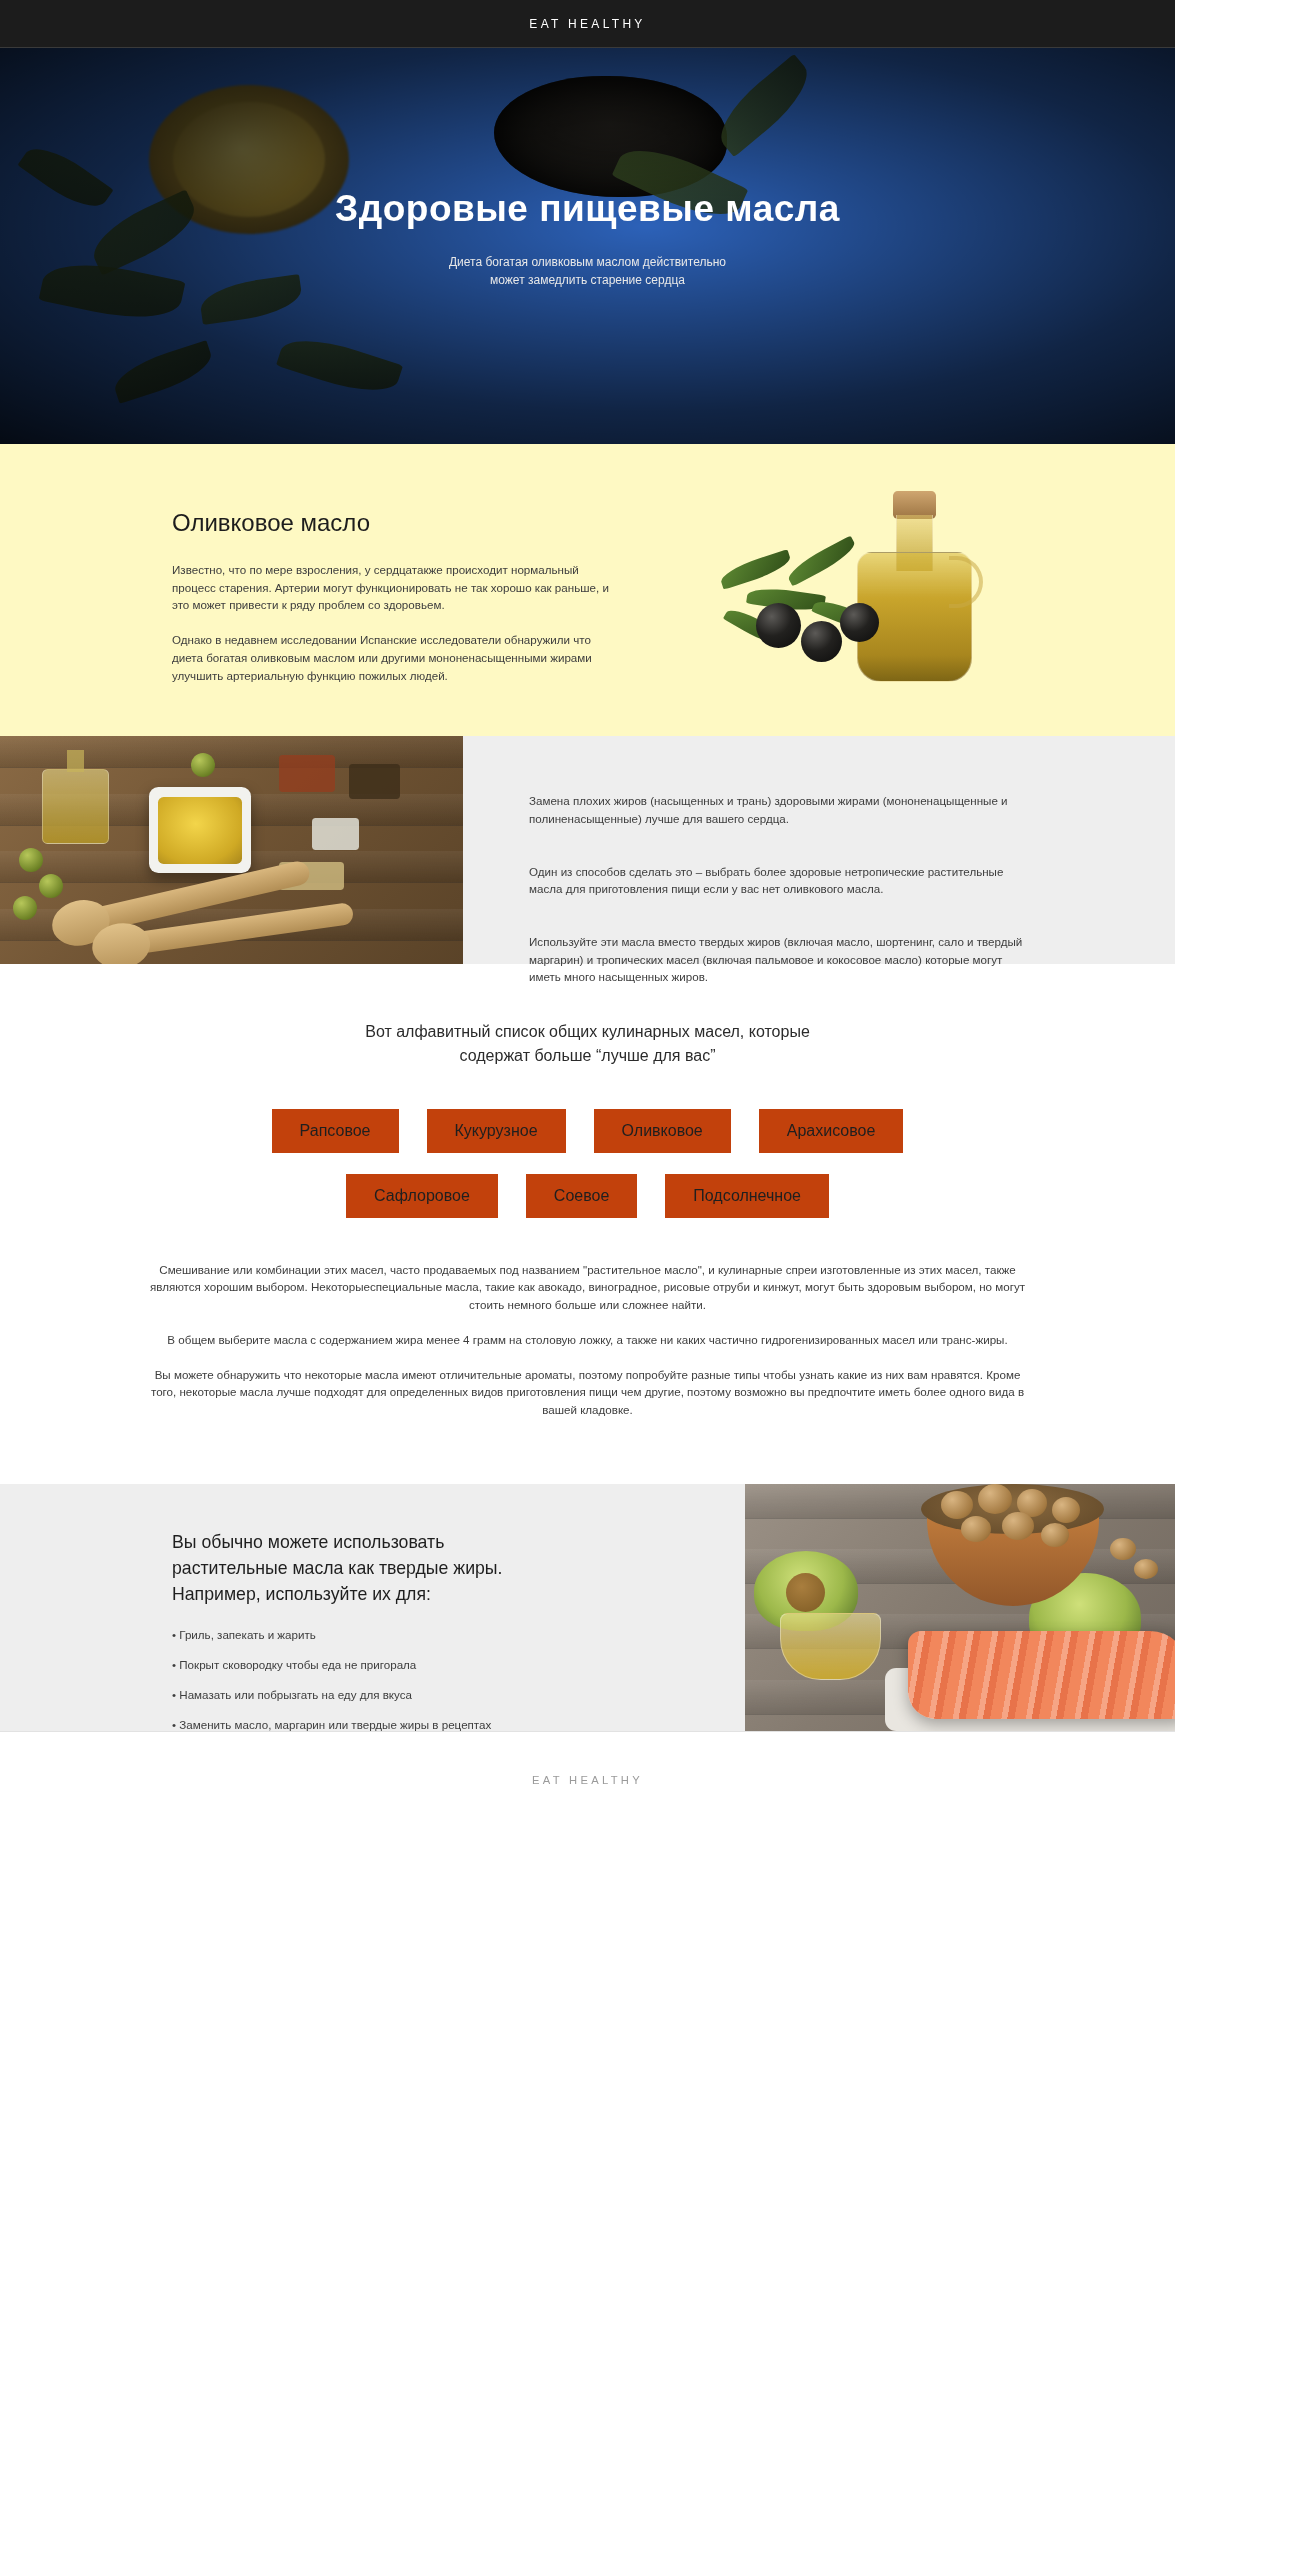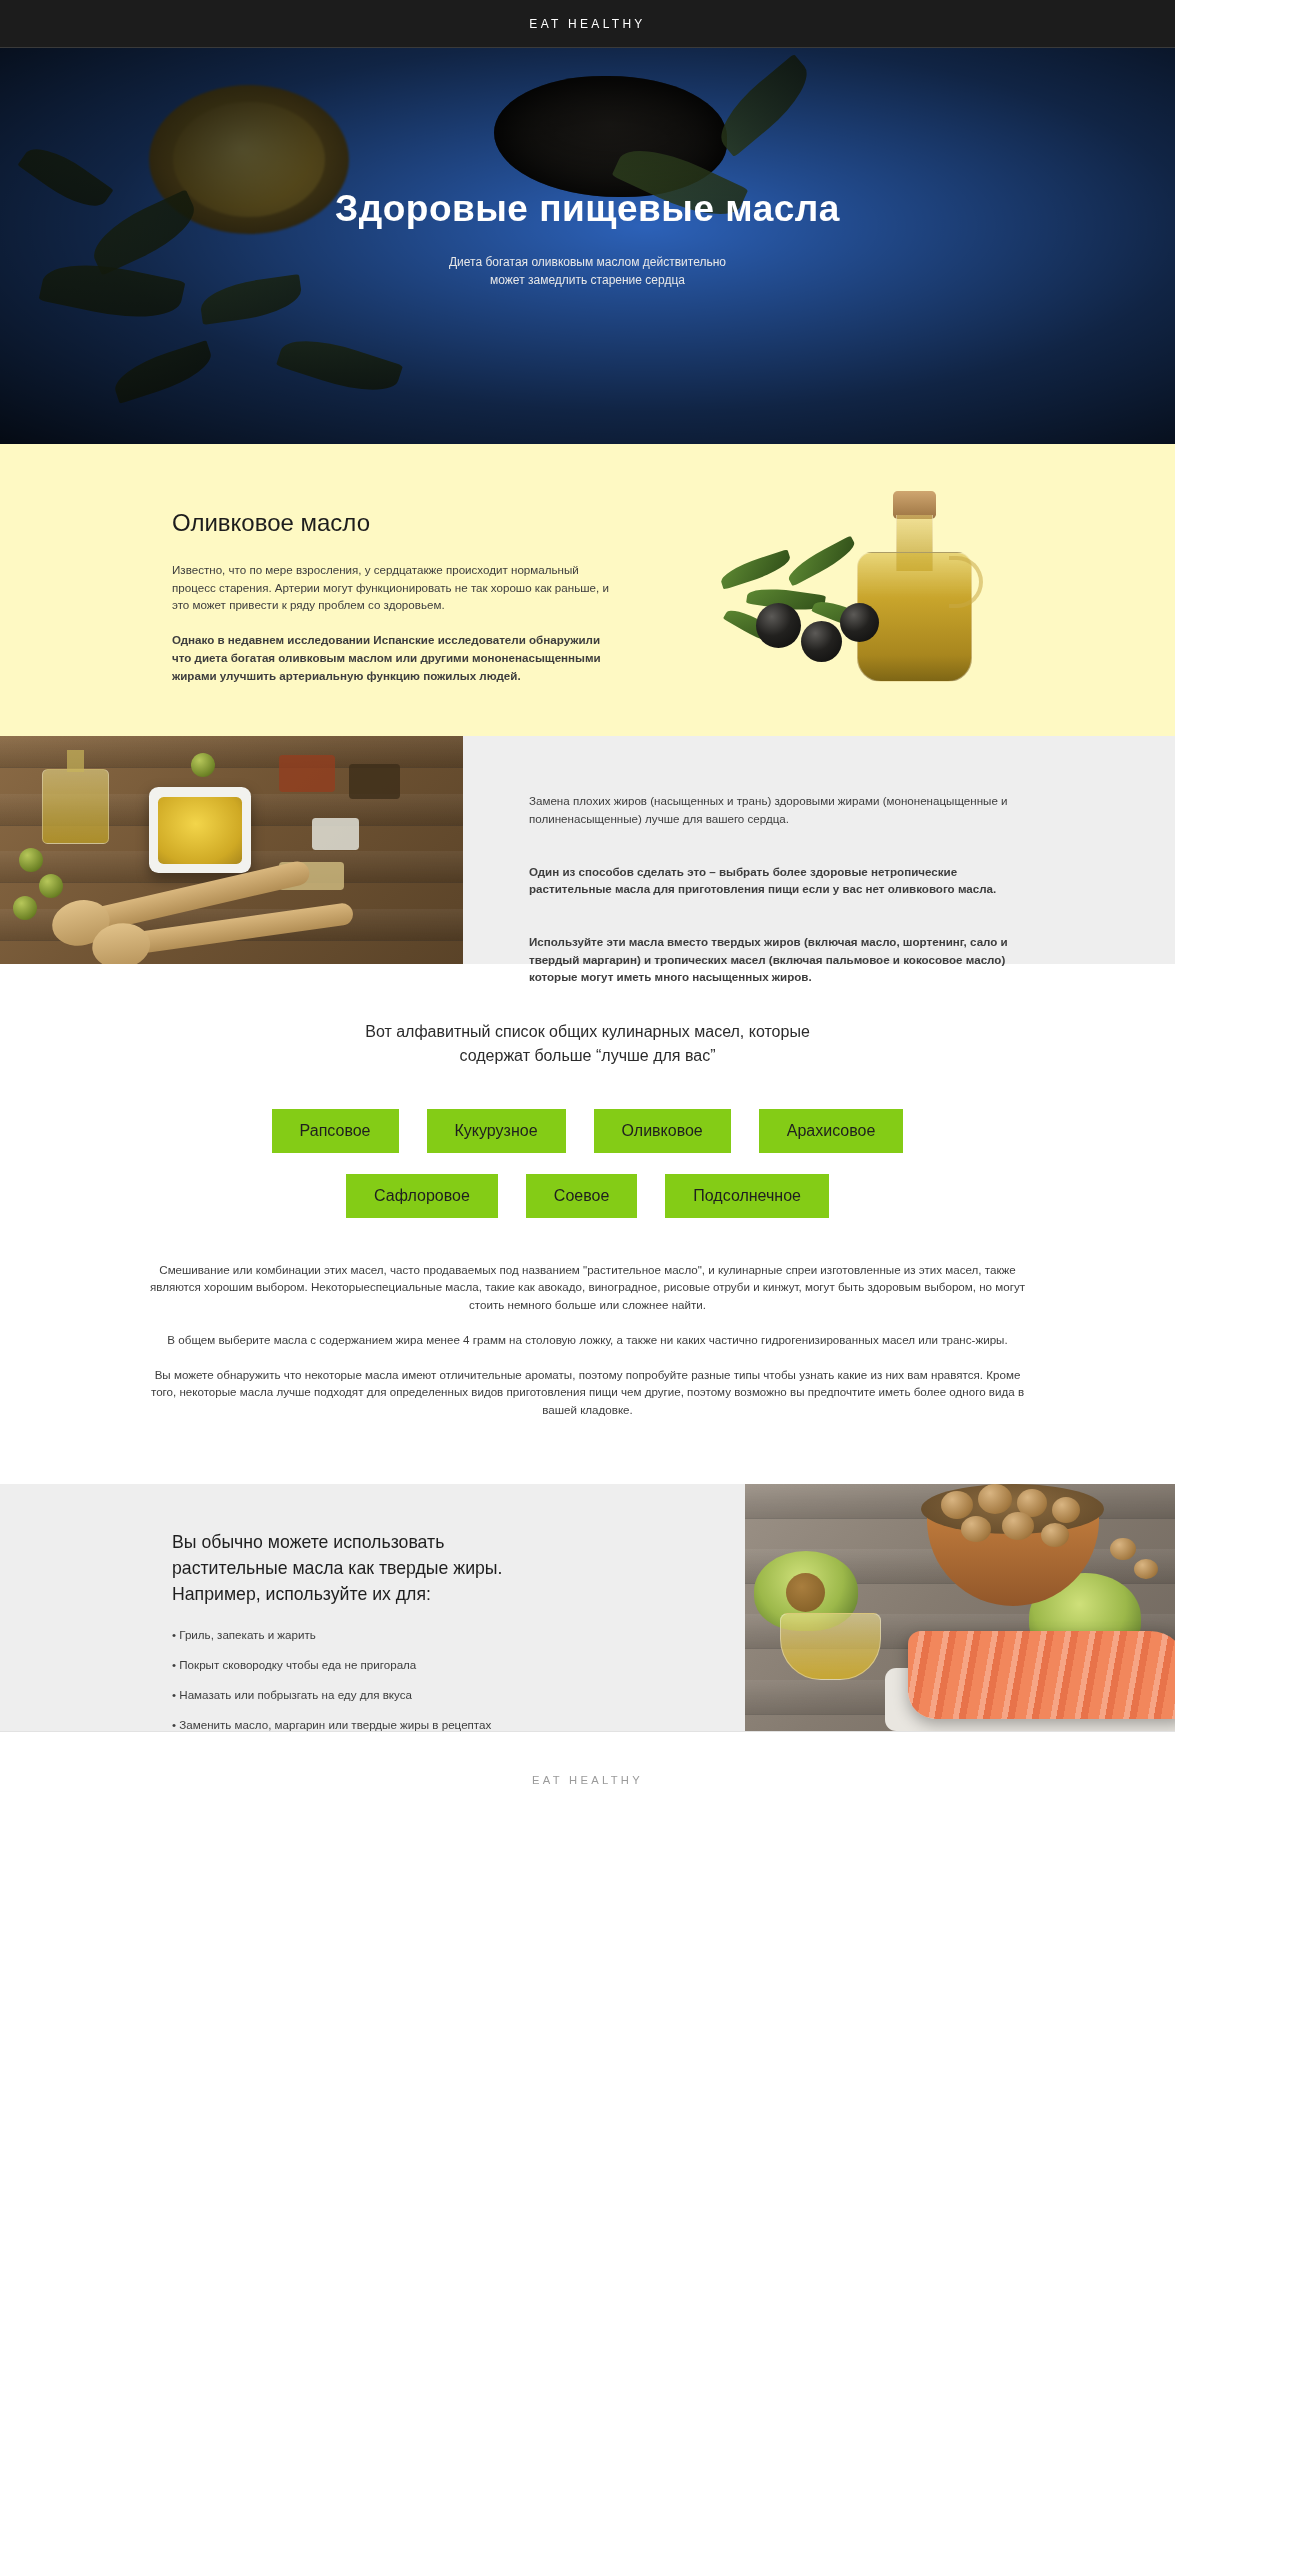--- a/index.html
+++ b/index.html
@@ -116,21 +116,21 @@
     font-size: 24px;
     font-weight: 400;
     color: #1d1d1d;
     margin-bottom: 24px;
   }
   .body-copy {
     font-size: 11.6px;
     line-height: 17.7px;
     color: #3d3d3d;
   }
-  .body-copy + .body-copy { margin-top: 17px; font-weight: bold; }
+  .body-copy + .body-copy { margin-top: 17px; }
 
   .bottle-wrap {
     position: absolute;
     right: 140px;
     top: 18.6px;
     width: 335px;
     height: 261px;
   }
   .bottle {
     position: absolute;
@@ -283,21 +283,21 @@
     font-weight: 400;
     margin-bottom: 41px;
   }
   .chips-row {
     display: flex;
     justify-content: center;
     gap: 28px;
     margin-bottom: 20.5px;
   }
   .chip {
-    background: #84cc16;
+    background: #c2410c;
     color: #1f1f1f;
     font-size: 16px;
     padding: 13px 28px;
     white-space: nowrap;
   }
   .oils-copy {
     width: 894px;
     margin: 43px auto 0 auto;
     font-size: 11.6px;
     line-height: 17.7px;

